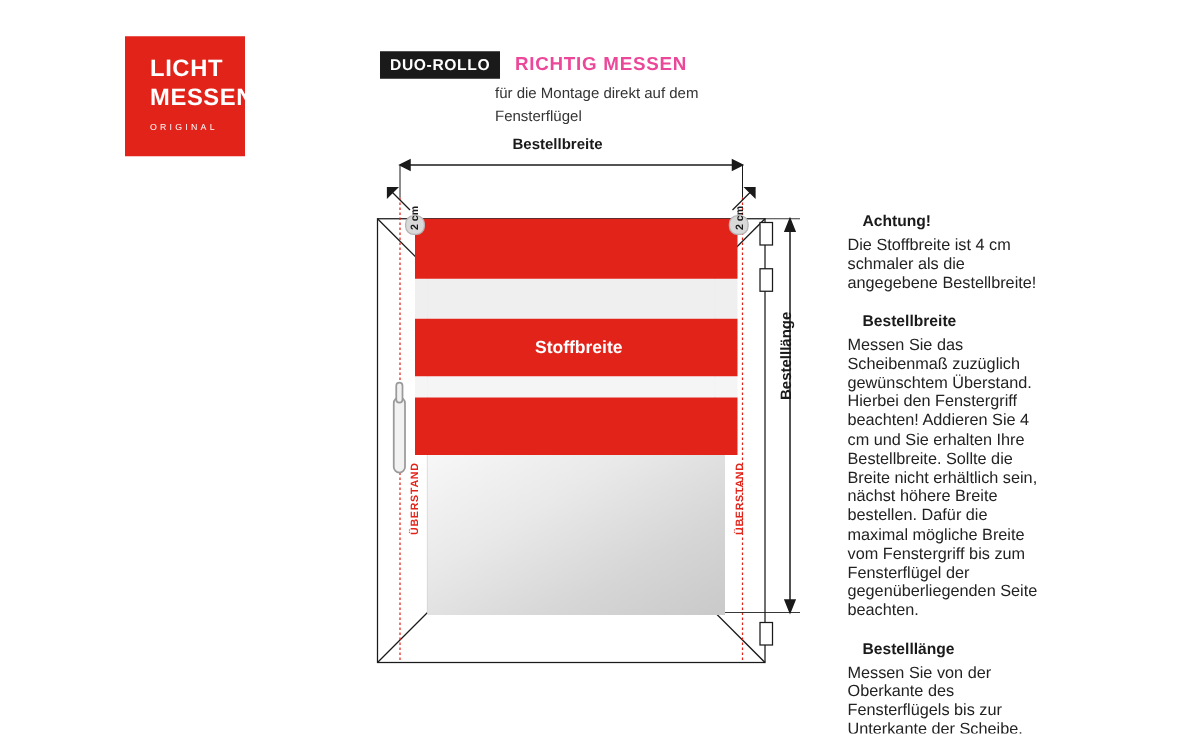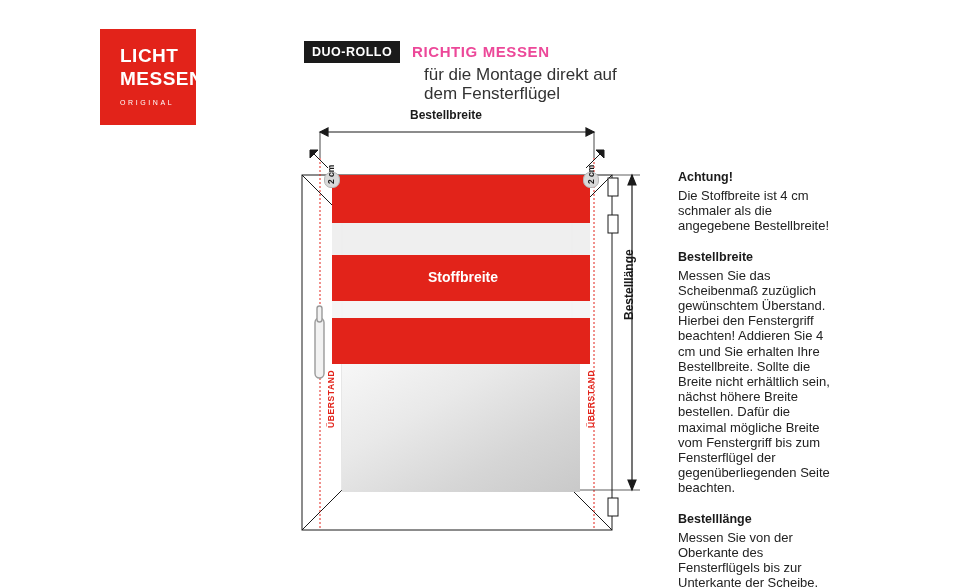--- a/index.html
+++ b/index.html
@@ -63,37 +63,37 @@
     position: absolute;
     left: 412px;
     top: 43px;
     font-size: 15px;
     font-weight: bold;
     letter-spacing: 0.6px;
     color: #ec4899;
   }
   #hdr-sub {
     position: absolute;
-    left: 424px;
+    left: 396px;
     top: 65px;
-    font-size: 17px;
+    font-size: 12px;
     color: #333333;
     line-height: 19px;
     width: 230px;
   }
 
   
   #right-col {
     position: absolute;
     left: 678px;
     top: 170px;
     width: 156px;
   }
   #right-col h3 {
-    margin: 0 0 4px 0;
+    margin: 0 0 4px 12px;
     font-size: 12.5px;
     font-weight: bold;
     color: #1a1a1a;
   }
   #right-col p {
     margin: 0 0 16px 0;
     font-size: 13px;
     line-height: 15.2px;
     color: #222222;
   }

